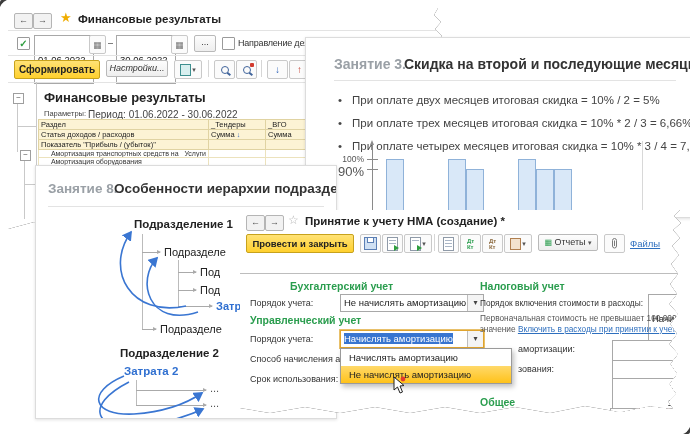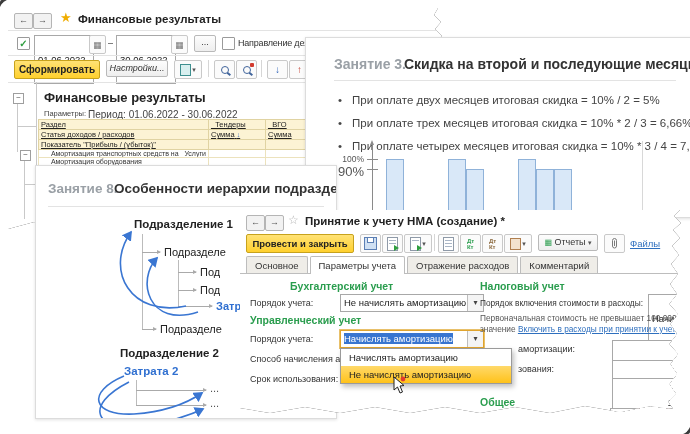--- a/index.html
+++ b/index.html
@@ -44,21 +44,21 @@
   .docicon{width:9px;height:12px;border:1px solid #8f9aa8;background:#fff;position:relative;}
   .docicon i{position:absolute;left:1px;right:1px;height:1px;background:#aab6c6;}
   .garrow{width:0;height:0;border-left:5px solid #2f9e3f;border-top:3.5px solid transparent;border-bottom:3.5px solid transparent;position:absolute;right:-2px;bottom:-1px;}
   .floppy{width:11px;height:11px;background:#cfe0f3;border:1px solid #5b7fb5;position:relative;}
   .floppy::after{content:"";position:absolute;left:2px;top:0;width:5px;height:4px;background:#fff;border:1px solid #5b7fb5;border-top:none;}
   .dtkt{font-size:6px;line-height:6px;font-weight:bold;text-align:left;}
   .caret{font-size:7px;color:#555;}
   
   .rtab{border-collapse:collapse;table-layout:fixed;}
   .rtab td{border:1px solid #e0d3a2;font-size:7.5px;padding:0 2px;white-space:nowrap;overflow:hidden;color:#222;}
-  .hdrow td{background:#fcf3d4;text-decoration:underline;}
+  .hdrow td{background:#fcf3d4;}
   .datarow td{background:#fff;font-size:7px;color:#333;border-color:#ece2bd;}
   
   .lesson{color:#9aa0a6;font-weight:bold;}
   .slidetitle{color:#333;font-weight:bold;}
   .bullet{font-size:11.5px;color:#444;white-space:nowrap;}
   .hrule{height:1px;background:#e3e3e3;}
   .bluebold{color:#2f6fd0;font-weight:bold;}
   .treearrow{position:absolute;height:1px;background:#aaa;}
   .treearrow::after{content:"";position:absolute;right:-1px;top:-2.5px;width:0;height:0;
     border-left:4px solid #aaa;border-top:2.5px solid transparent;border-bottom:2.5px solid transparent;}
@@ -295,26 +295,20 @@
         <span>Отчеты</span>
         <span class="caret">▾</span>
       </span>
       <span class="abs iconbtn" style="left:364px;top:24px;width:19px;height:17px;">
         <svg width="9" height="13">
             <path d="M2.5 3.5 V9 a2 2 0 0 0 4 0 V3.5 a2 2 0 0 0 -4 0 M4.5 3.5 V9" fill="none" stroke="#7a7a7a" stroke-width="1"></path>
           </svg>
       </span>
       <span class="abs linkblue" style="left:390px;top:28px;font-size:9.5px;">Файлы</span>
 
-      <div class="abs" style="left:6px;top:46px;display:flex;gap:2px;">
-        <span class="tab">Основное</span>
-        <span class="tab active">Параметры учета</span>
-        <span class="tab">Отражение расходов</span>
-        <span class="tab">Комментарий</span>
-      </div>
       <div class="abs hrule" style="left:0;top:63px;width:450px;background:#bdbdbd;"></div>
 
       <span class="abs greenhdr" style="left:10px;top:70px;margin-left:40px;">Бухгалтерский учет</span>
       <span class="abs lbl" style="left:10px;top:88px;">Порядок учета:</span>
       <span class="abs combo" style="left:100px;top:84px;width:142px;">
         <span class="val">Не начислять амортизацию</span>
         <span class="dd">▾</span>
       </span>
 
       <span class="abs greenhdr" style="left:10px;top:104px;">Управленческий учет</span>

